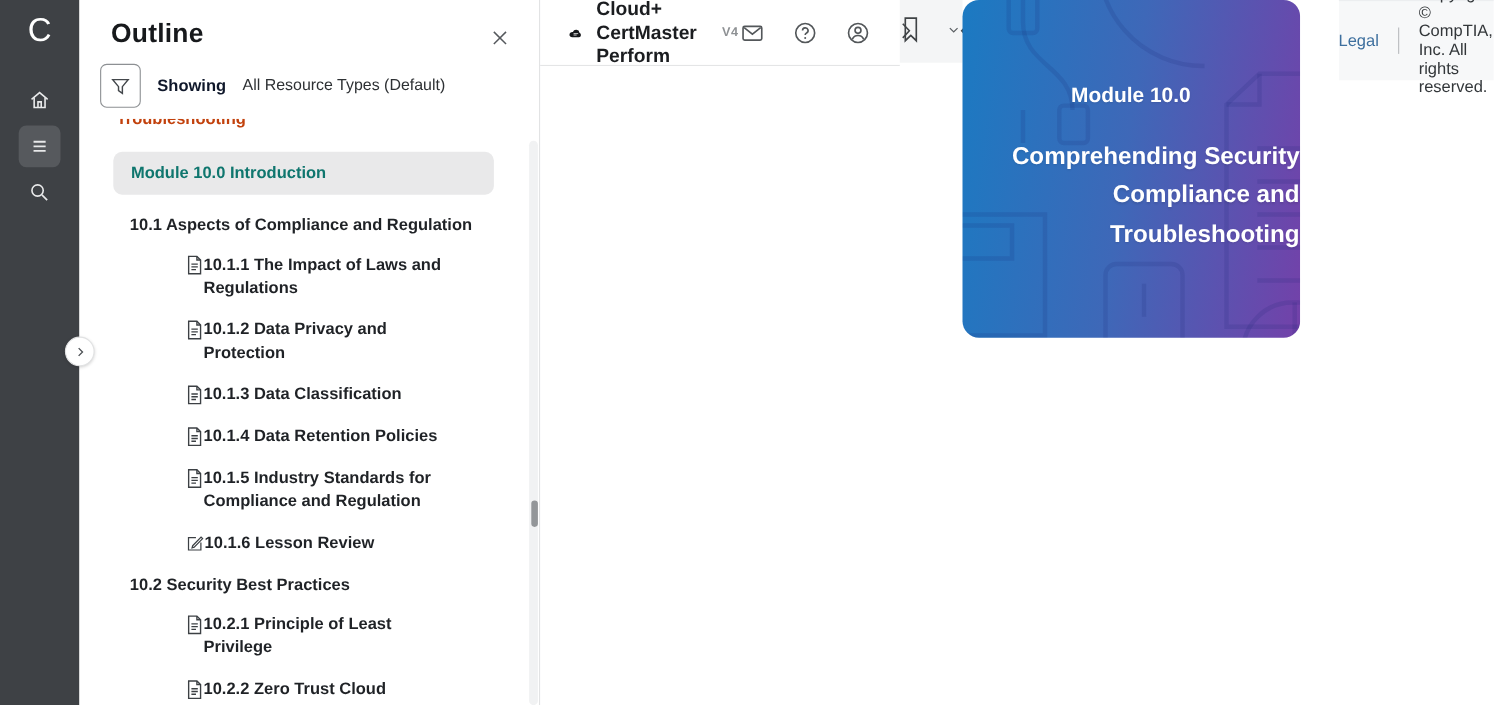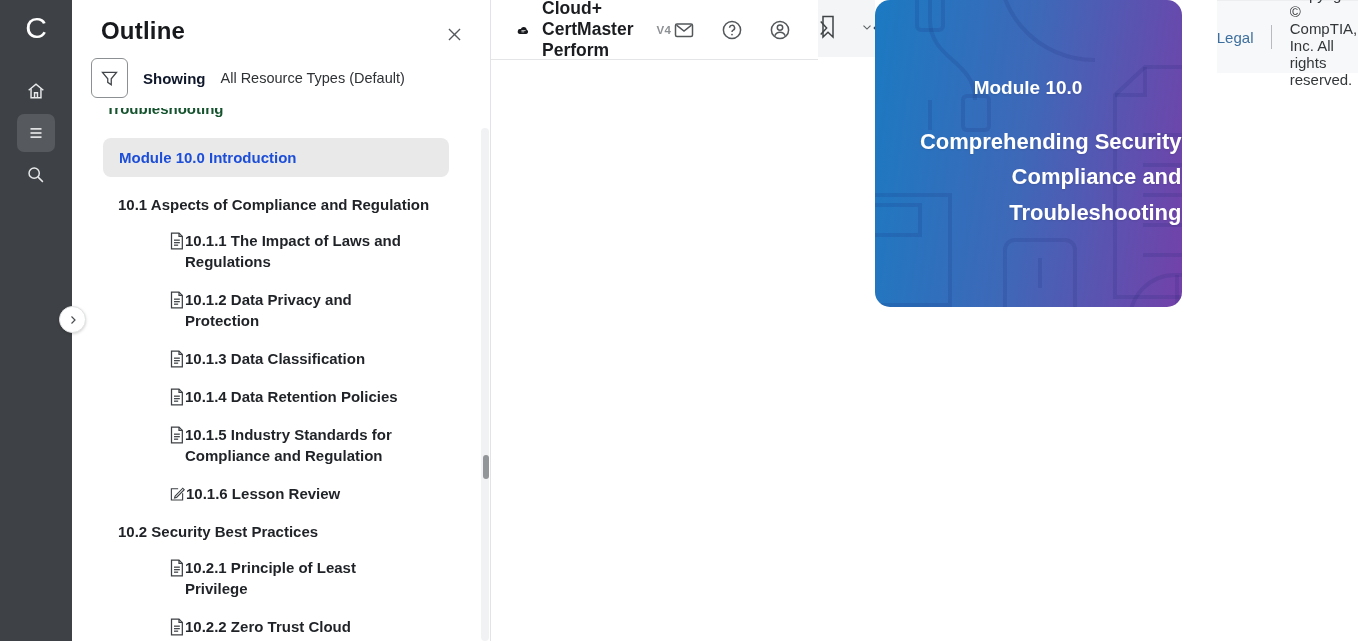--- a/index.html
+++ b/index.html
@@ -28,23 +28,23 @@
   .outline-title { font-size:24px; font-weight:700; color:#17191c; letter-spacing:.2px; }
   .close-x { cursor:pointer; margin-top:6px; }
   .filter-row { display:flex; align-items:center; padding:7px 0 10px 19px; }
   .filter-btn { width:37px; height:40px; background:#fff; border:1px solid #8d9093; border-radius:6px;
                 display:flex; align-items:center; justify-content:center; cursor:pointer; }
   .filter-label { margin-left:15px; font-size:15px; font-weight:700; color:#0f172a; }
   .filter-value { margin-left:15px; font-size:14.5px; color:#2e3134; }
 
   .o-list { flex:1; overflow:hidden; padding-left:31px; position:relative; }
   .o-clipped { height:12px; overflow:hidden; display:flex; align-items:flex-end; padding-left:3px; }
-  .o-clipped span { font-size:15px; font-weight:600; color:#14532d; line-height:22px; }
+  .o-clipped span { font-size:15px; font-weight:600; color:#c2410c; line-height:22px; }
   .o-selected { margin:18px 41px 0 0; background:#e9e9ea; border-radius:8px; padding:11px 16px;
-                font-size:15px; font-weight:600; color:#1d4ed8; cursor:pointer; }
+                font-size:15px; font-weight:600; color:#0f766e; cursor:pointer; }
   .o-section { margin-top:19px; padding-left:15px; font-size:15px; font-weight:600; color:#1f2226;
                cursor:pointer; }
   .o-lesson { margin-top:17px; margin-left:65px; display:flex; align-items:flex-start; 
               cursor:pointer; }
   .o-lesson svg { flex:0 0 auto; margin-top:1px; }
   .o-lesson .lbl { font-size:15px; font-weight:600; color:#1f2226; line-height:21px; max-width:218px; }
   .scroll-track { position:absolute; right:1px; top:128px; bottom:0; width:8px; background:#f1f2f3;
                   border-radius:4px; }
   .scroll-thumb { position:absolute; right:1px; top:455px; width:6px; height:24px; background:#939699;
                   border-radius:3px; cursor:pointer; }

